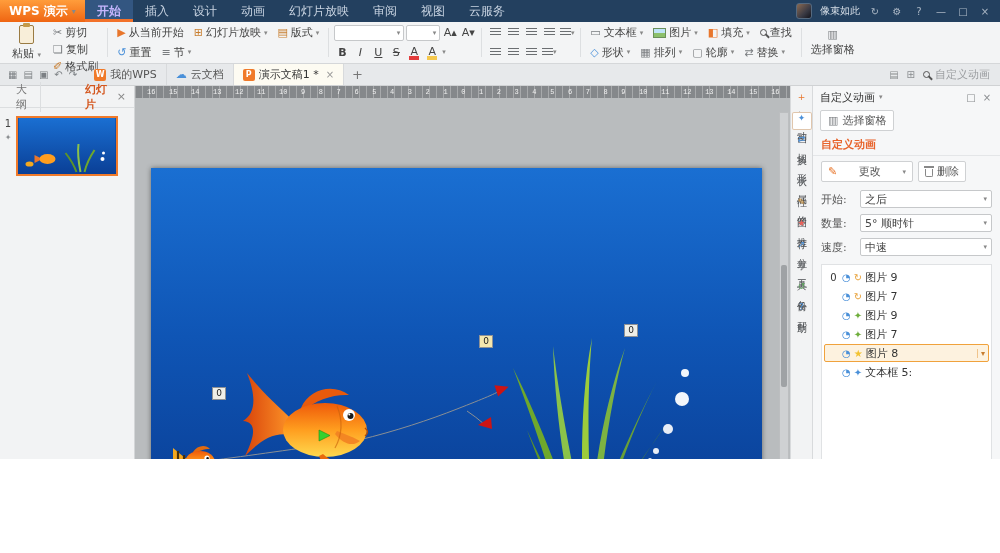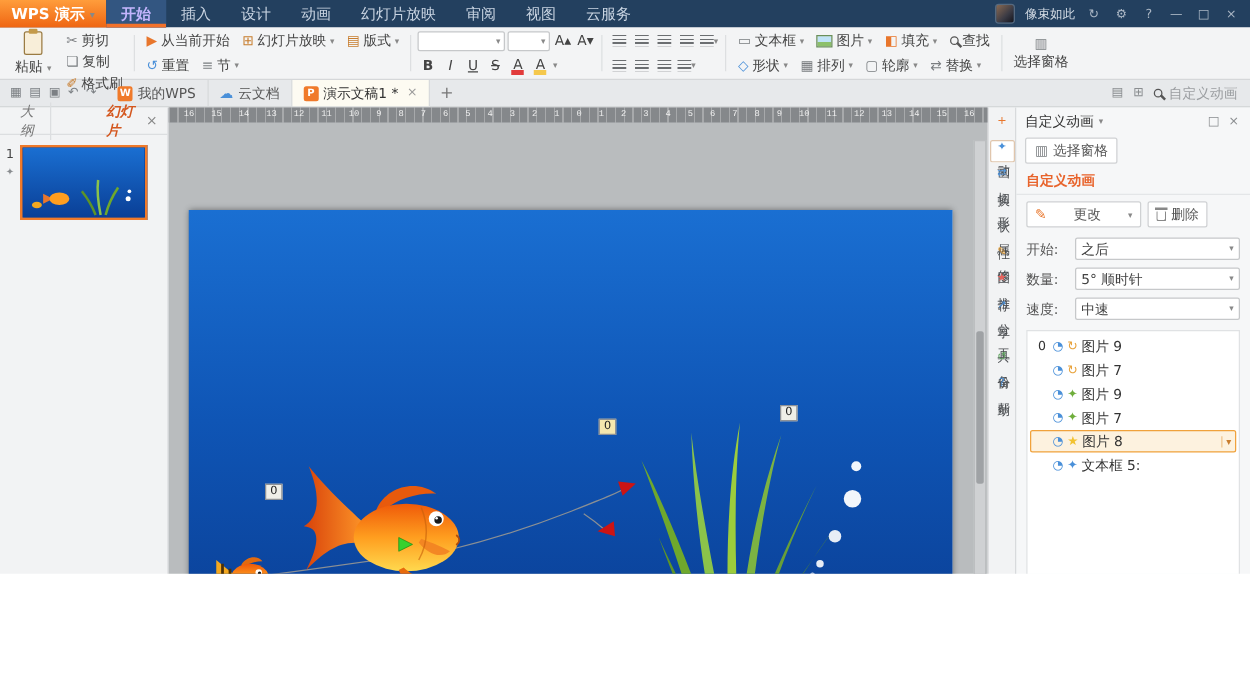--- a/index.html
+++ b/index.html
@@ -55,21 +55,21 @@
   .cloud { color:#4a90d9; font-size:11px; }
   .dclose { color:#999; margin-left:3px; font-size:10px; }
   .newtab { display:flex; align-items:center; padding:0 8px; color:#777; font-size:13px; }
   .docbar-right { margin-left:auto; display:flex; align-items:center; gap:8px; padding:0 10px; color:#8a8d90; }
   .cmdsearch { display:flex; align-items:center; gap:5px; color:#9a9da0; }
 
   
   .main { height:467px; display:flex; position:relative; }
 
   .leftpanel { width:135px; background:#f2f3f4; border-right:1px solid #d4d6d8; display:flex; flex-direction:column; }
-  .lp-tabs { height:22px; display:flex; align-items:center; border-bottom:1px solid #dcdee0; padding:0 8px; gap:0;font-style:italic; }
+  .lp-tabs { height:22px; display:flex; align-items:center; border-bottom:1px solid #dcdee0; padding:0 8px; gap:0; }
   .lp-tab { padding:0 8px; color:#777; }
   .lp-tab.active { color:#d4571e; font-weight:bold; border-left:1px solid #dcdee0;padding-left:44px; }
   .lp-close { margin-left:auto; color:#888; font-size:11px; }
   .thumb-wrap { display:flex; margin-top:8px; }
   .thumb-gutter { width:16px; display:flex; flex-direction:column; align-items:center; gap:4px; padding-top:2px; color:#444; font-size:10px; }
   .thumb-gutter .star { color:#8a8d90; font-size:8px; }
   .thumb { width:102px; height:60px; border:2px solid #f07a2a; background:#0a3f96; }
   .thumb svg { display:block; width:100%; height:100%; }
 
   .centr { flex:1; display:flex; flex-direction:column; background:#b9bcbe; position:relative; min-width:0; }

